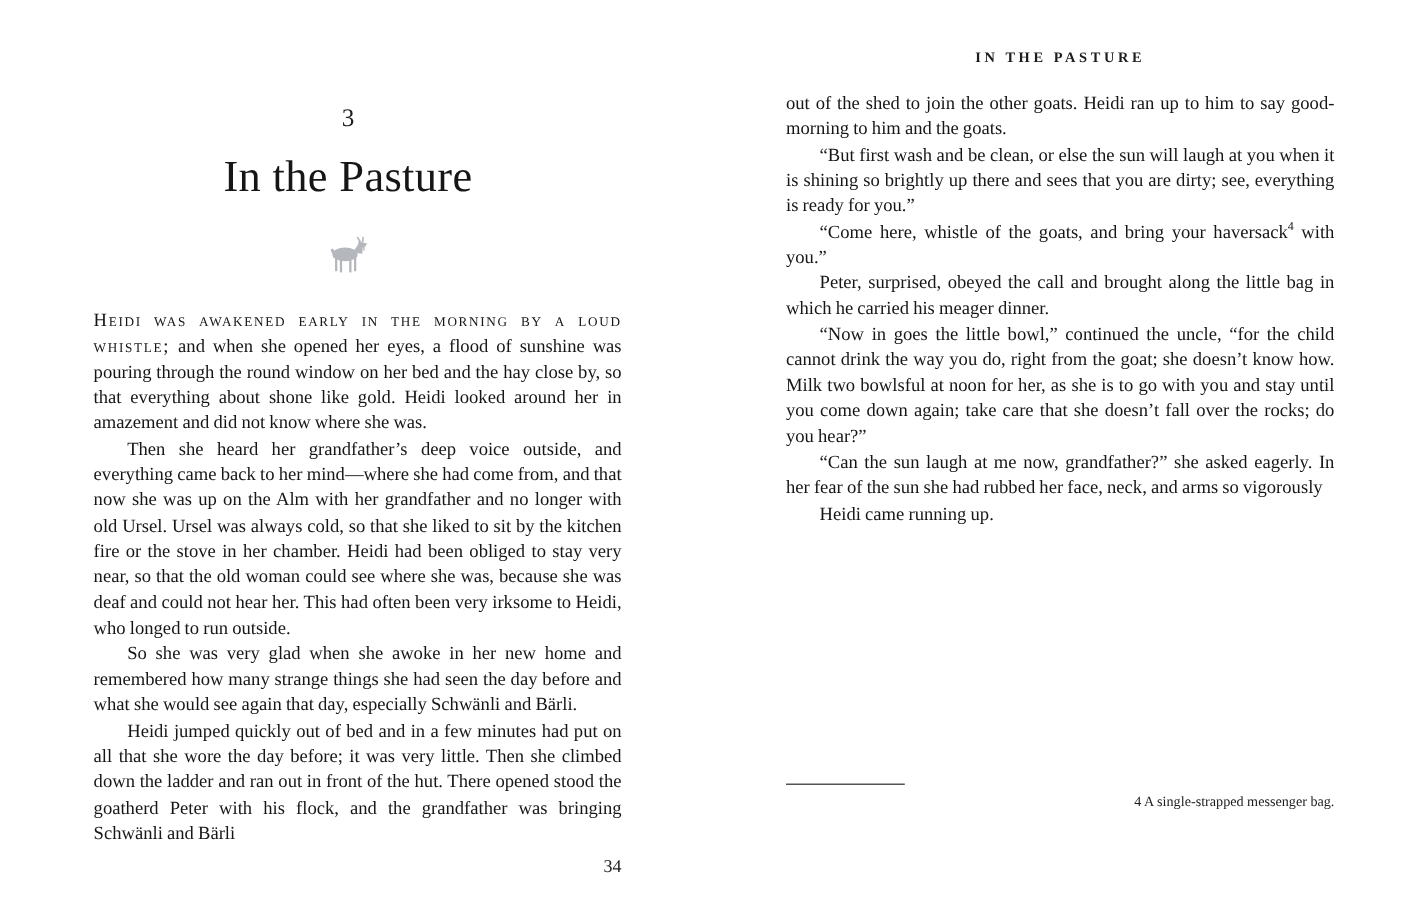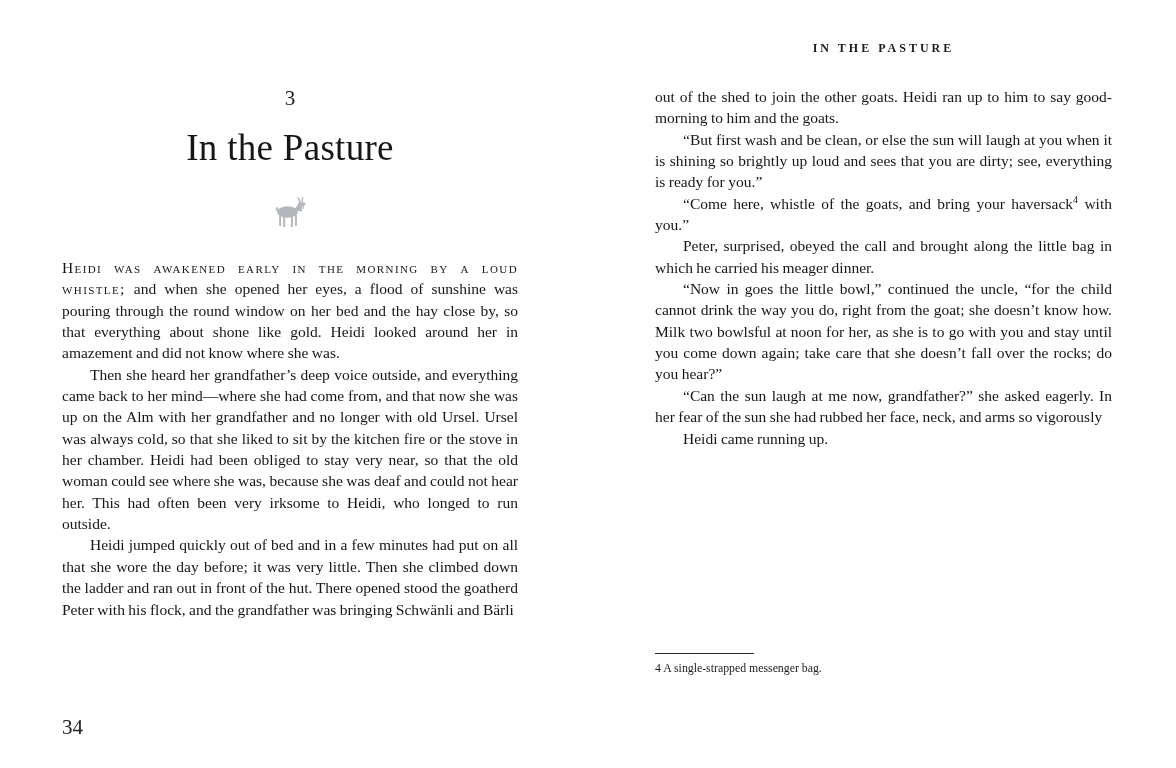--- a/index.html
+++ b/index.html
@@ -25,22 +25,22 @@
     position: absolute; top: 126px; left: 0; right: 0; margin: 0;
     text-align: center; font-size: 37px; font-weight: 400; color: #161616;
     letter-spacing: 0.3px;
   }
   .ornament {
     position: absolute; top: 197px; left: 0; right: 0;
     text-align: center; line-height: 0;
   }
 
   .body-text { position: absolute; left: 0; right: 0; }
-  .page.left  .body-text { top: 257px; }
-  .page.right .body-text { top: 86px; }
+  .page.left  .body-text { top: 257px; margin-left: 16px; }
+  .page.right .body-text { top: 76px; }
 
   .para {
     margin: 0;
     font-size: 15.5px;
     line-height: 21.35px;
     text-align: justify;
     word-spacing: -0.4px;
     color: #161616;
   }
   .para.indent { text-indent: 28px; }
@@ -63,25 +63,25 @@
     font-weight: 700;
     letter-spacing: 3px;
     color: #1c1c1c;
   }
 
   .footnote-block { position: absolute; top: 653px; left: 0; right: 0; }
   .footnote-rule {
     border: none; border-top: 1.2px solid #2a2a2a;
     width: 99px; margin: 0 0 7px 0;
   }
-  .footnote-text { margin: 0; font-size: 11.8px; color: #1c1c1c; }
+  .footnote-text { margin: 0; font-size: 11.8px; color: #1c1c1c; text-align: right; }
 
   .folio {
     position: absolute; top: 715px; left: 0; right: 0;
-    text-align: left; font-size: 21px; color: #222;
+    text-align: right; font-size: 15px; color: #222;
   }
 </style>
 </head>
 <body>
 
 <div class="spread">
 
   <section class="page left">
 
     <div class="chapter-number">3</div>
@@ -100,33 +100,34 @@
         <polygon points="27.5,5 25,0.5 26.2,0.2 29,4.2"></polygon>
         <polygon points="29.5,4.5 30,0 31.2,0 31,5"></polygon>
         <polygon points="31.5,8.8 32.2,11.8 31,11.8 30.5,8.8"></polygon>
         <polygon points="5.5,10 7,13.5 4.8,14.5 3.5,11"></polygon>
       </svg>
     </div>
 
     <div class="body-text">
       <p class="para"><span class="lead-in">Heidi was awakened early in the morning by a loud whistle;</span><span> and when she opened her eyes, a flood of sunshine was pouring through the round window on her bed and the hay close by, so that everything about shone like gold. Heidi looked around her in amazement and did not know where she was.</span></p>
       <p class="para indent">Then she heard her grandfather’s deep voice outside, and everything came back to her mind—where she had come from, and that now she was up on the Alm with her grandfather and no longer with old Ursel. Ursel was always cold, so that she liked to sit by the kitchen fire or the stove in her chamber. Heidi had been obliged to stay very near, so that the old woman could see where she was, because she was deaf and could not hear her. This had often been very irksome to Heidi, who longed to run outside.</p>
+      <p class="para indent">So she was very glad when she awoke in her new home and remembered how many strange things she had seen the day before and what she would see again that day, especially Schwänli and Bärli.</p>
       <p class="para indent">Heidi jumped quickly out of bed and in a few minutes had put on all that she wore the day before; it was very little. Then she climbed down the ladder and ran out in front of the hut. There opened stood the goatherd Peter with his flock, and the grandfather was bringing Schwänli and Bärli</p>
     </div>
 
     <div class="folio">34</div>
   </section>
 
   <section class="page right">
 
     <header class="running-header">IN THE PASTURE</header>
 
     <div class="body-text">
       <p class="para">out of the shed to join the other goats. Heidi ran up to him to say good-morning to him and the goats.</p>
-      <p class="para indent">“But first wash and be clean, or else the sun will laugh at you when it is shining so brightly up loud and sees that you are dirty; see, everything is ready for you.”</p>
+      <p class="para indent">“But first wash and be clean, or else the sun will laugh at you when it is shining so brightly up there and sees that you are dirty; see, everything is ready for you.”</p>
       <p class="para indent"><span>“Come here, whistle of the goats, and bring your haversack</span><sup class="fn-ref">4</sup><span> with you.”</span></p>
       <p class="para indent">Peter, surprised, obeyed the call and brought along the little bag in which he carried his meager dinner.</p>
       <p class="para indent">“Now in goes the little bowl,” continued the uncle, “for the child cannot drink the way you do, right from the goat; she doesn’t know how. Milk two bowlsful at noon for her, as she is to go with you and stay until you come down again; take care that she doesn’t fall over the rocks; do you hear?”</p>
       <p class="para indent">“Can the sun laugh at me now, grandfather?” she asked eagerly. In her fear of the sun she had rubbed her face, neck, and arms so vigorously</p>
       <p class="para indent">Heidi came running up.</p>
     </div>
 
     <div class="footnote-block">
       <hr class="footnote-rule">
       <p class="footnote-text">4 A single-strapped messenger bag.</p>

